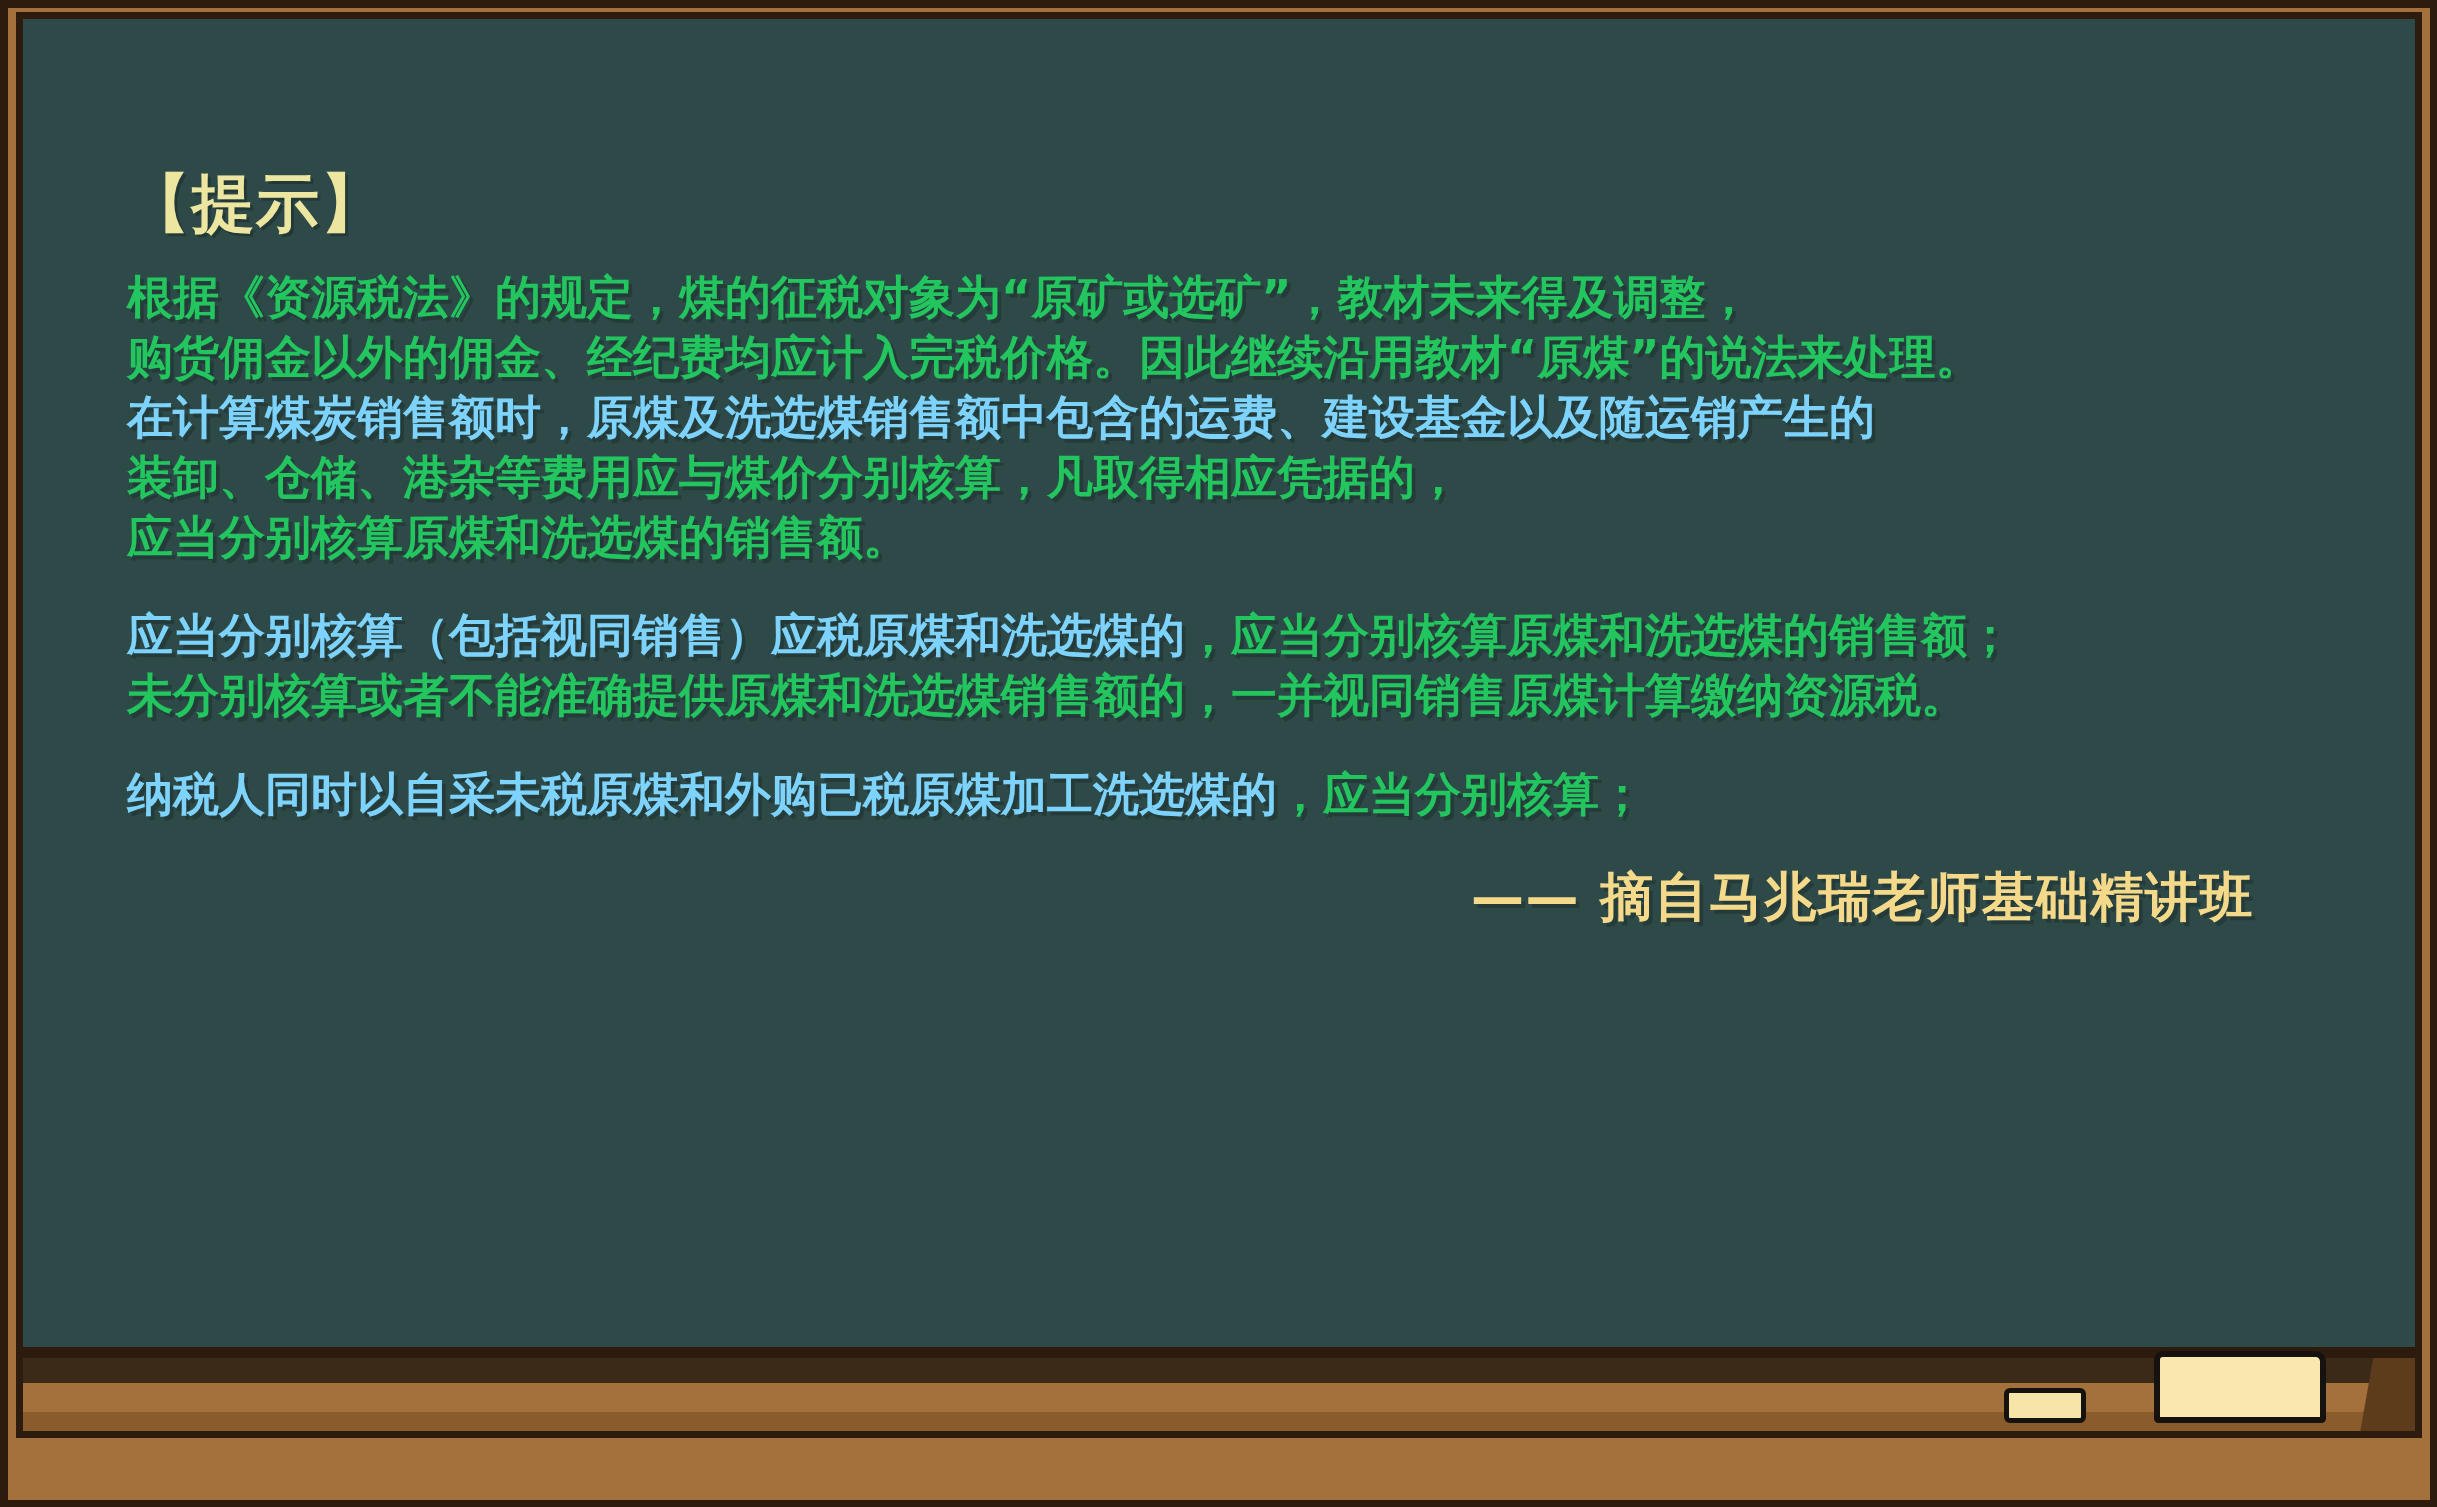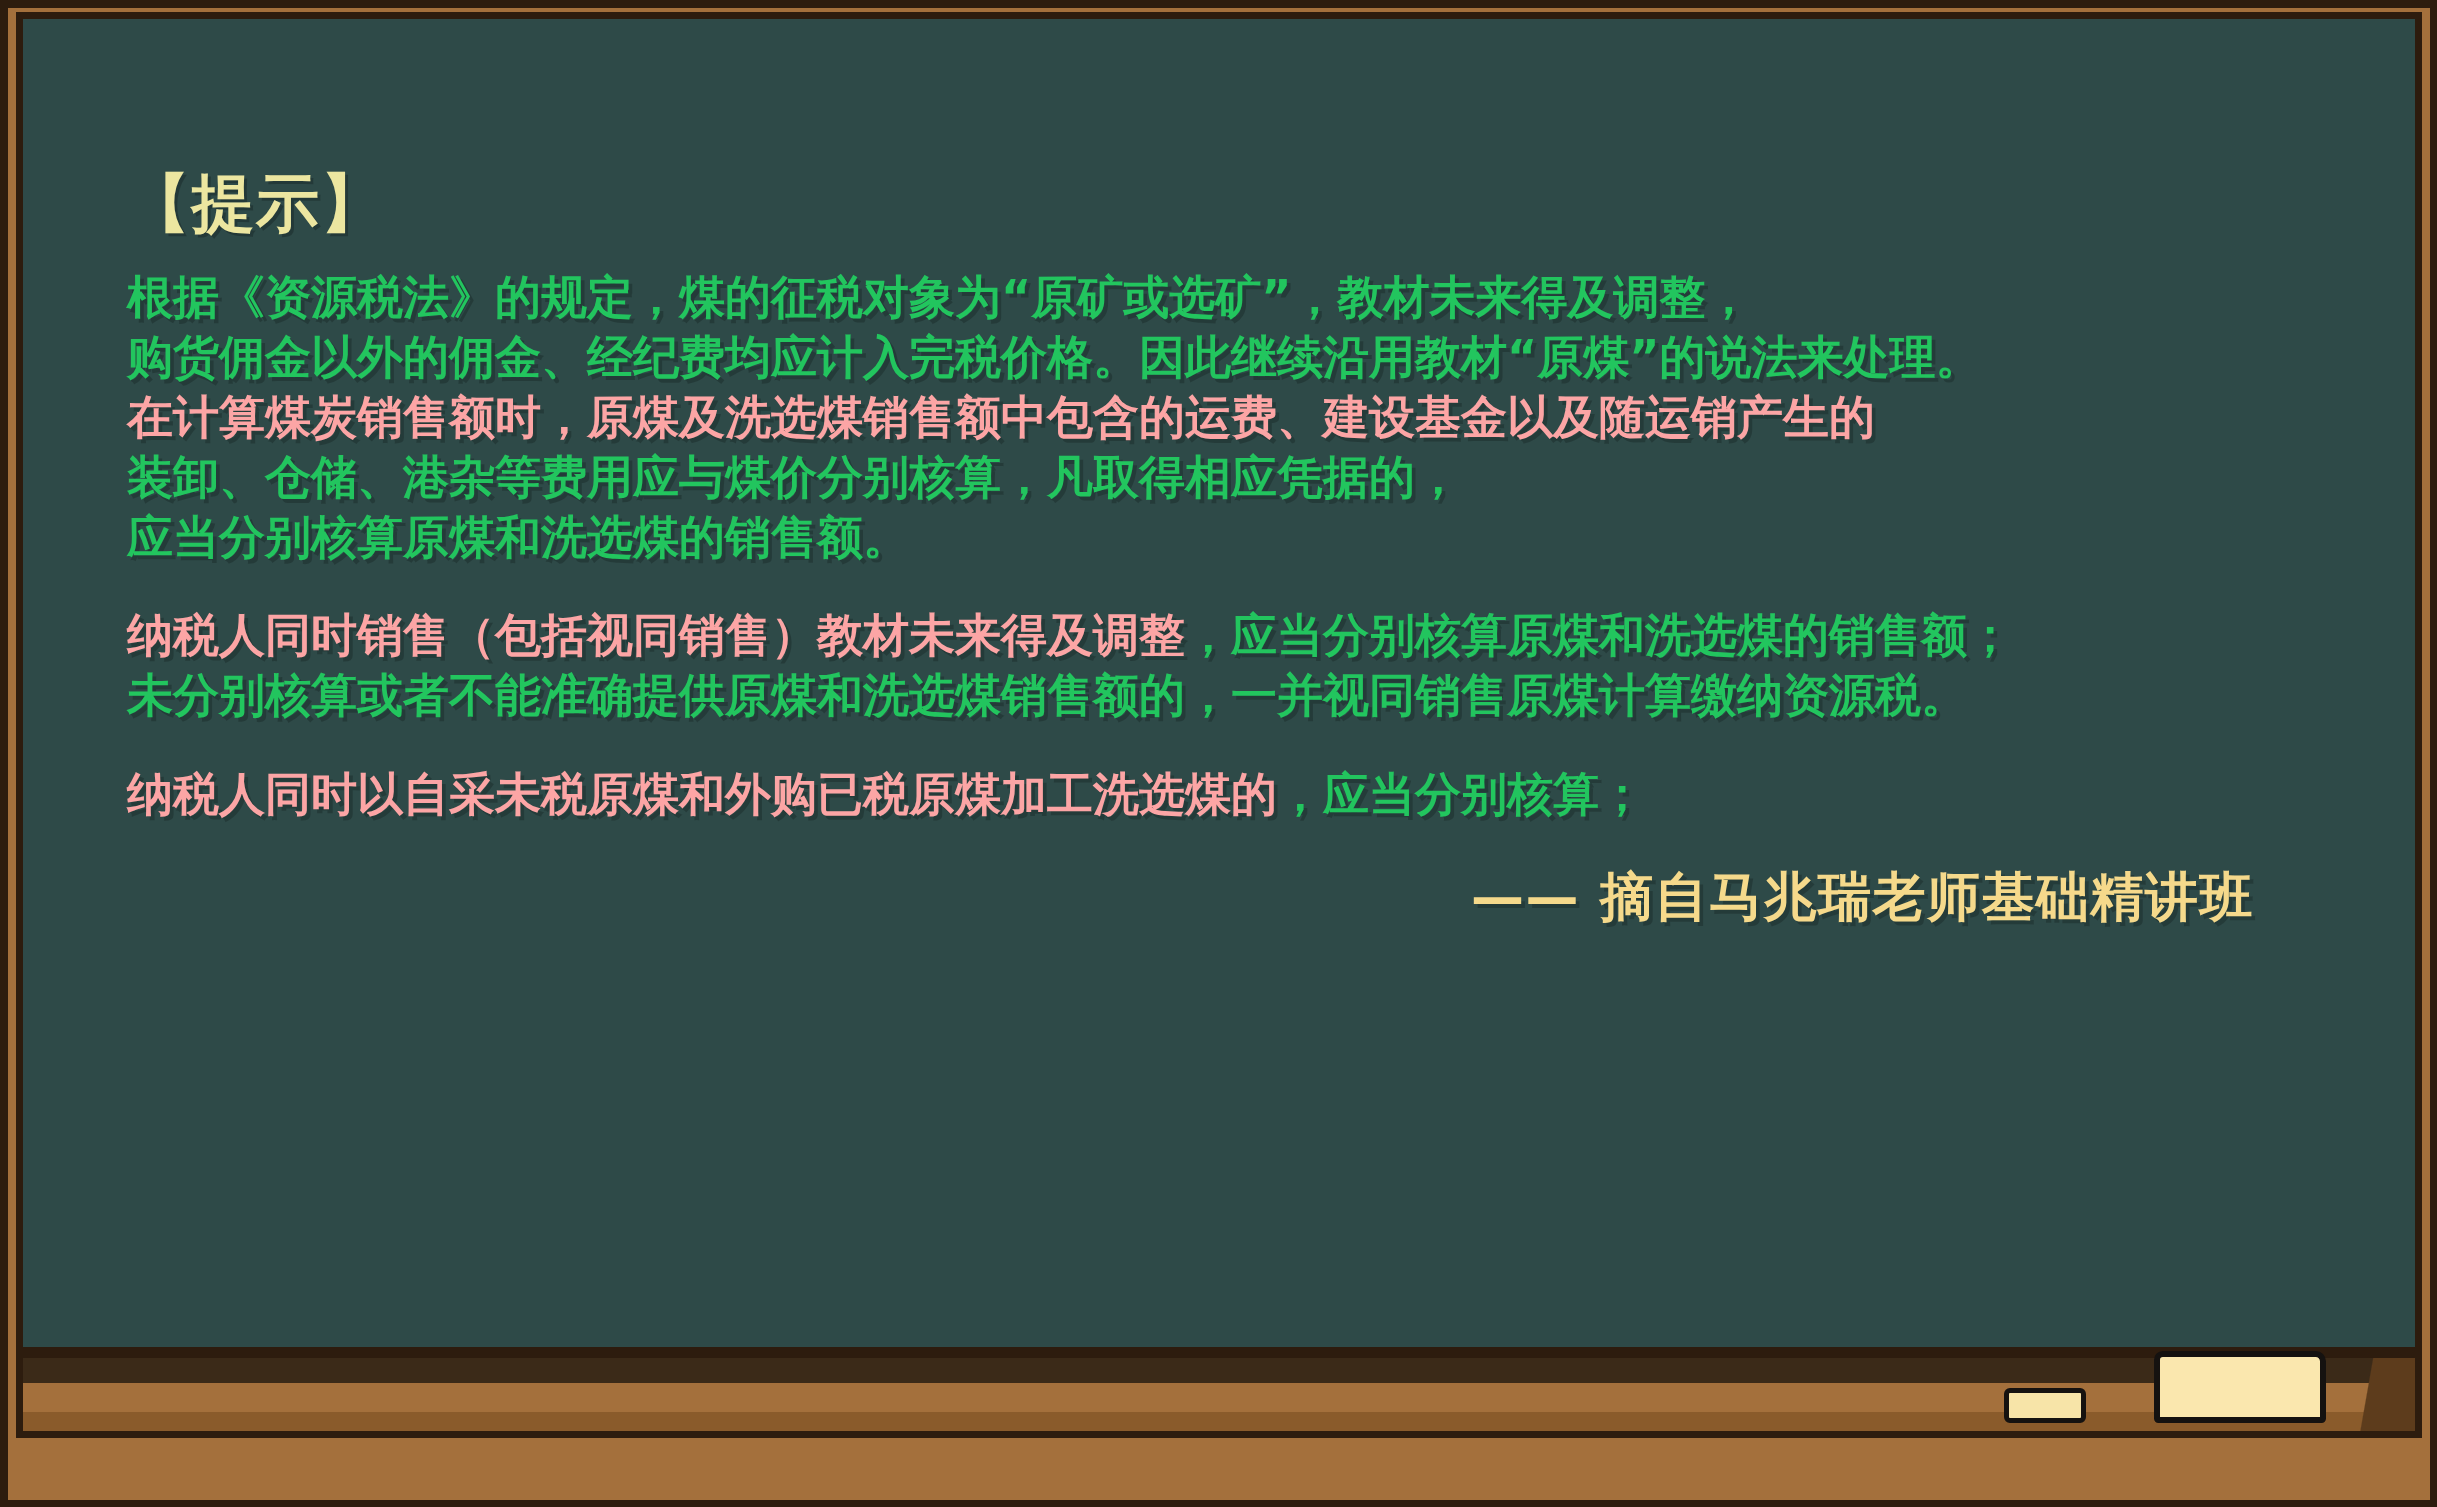--- a/index.html
+++ b/index.html
@@ -136,21 +136,21 @@
     font-size: 46px;
     font-weight: bold;
     line-height: 1.18;
     white-space: nowrap;
     letter-spacing: 0px;
     color: #ffffff;
     text-shadow: 3.7px 3.7px 0 rgba(0,0,0,0.20);
     padding: 2.9px 0;
   }
   .line .white { color: #22c55e; }
-  .line .purple { color: #fca5a5; }
+  .line .purple { color: #7dd3fc; }
 
   .attribution {
     margin-top: 38px;
     text-align: right;
     padding-right: 117px;
     color: #f5d98b;
     font-size: 53px;
     font-weight: bold;
     letter-spacing: 1.5px;
     white-space: nowrap;
@@ -172,21 +172,21 @@
         <div id="paragraphs">
             <div class="para">
               <div class="line"><span class="white">根据《资源税法》的规定，煤的征税对象为“原矿或选矿”，教材未来得及调整，</span></div>
               <div class="line"><span class="white">购货佣金以外的佣金、经纪费均应计入完税价格。因此继续沿用教材“原煤”的说法来处理。</span></div>
               <div class="line"><span class="purple">在计算煤炭销售额时，原煤及洗选煤销售额中包含的运费、建设基金以及随运销产生的</span></div>
               <div class="line"><span class="white">装卸、仓储、港杂等费用应与煤价分别核算，凡取得相应凭据的，</span></div>
               <div class="line"><span class="white">应当分别核算原煤和洗选煤的销售额。</span></div>
             </div>
             <div class="gap-block"></div>
             <div class="para">
-              <div class="line"><span class="purple">纳税人同时销售（包括视同销售）教材未来得及调整</span><span class="white">，应当分别核算原煤和洗选煤的销售额；</span></div>
+              <div class="line"><span class="purple">应当分别核算（包括视同销售）应税原煤和洗选煤的</span><span class="white">，应当分别核算原煤和洗选煤的销售额；</span></div>
               <div class="line"><span class="white">未分别核算或者不能准确提供原煤和洗选煤销售额的，一并视同销售原煤计算缴纳资源税。</span></div>
             </div>
             <div class="gap-block"></div>
             <div class="para">
               <div class="line"><span class="purple">纳税人同时以自采未税原煤和外购已税原煤加工洗选煤的</span><span class="white">，应当分别核算；</span></div>
             </div>
           </div>
 
         <div class="attribution">—— 摘自马兆瑞老师基础精讲班</div>
       </div>

